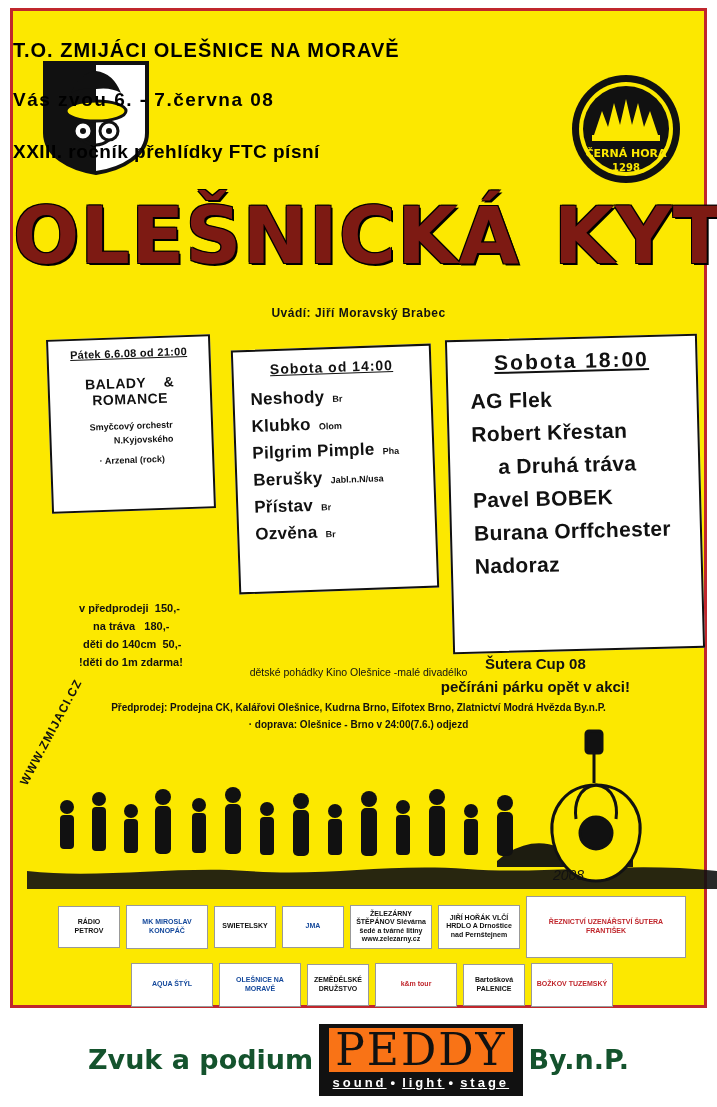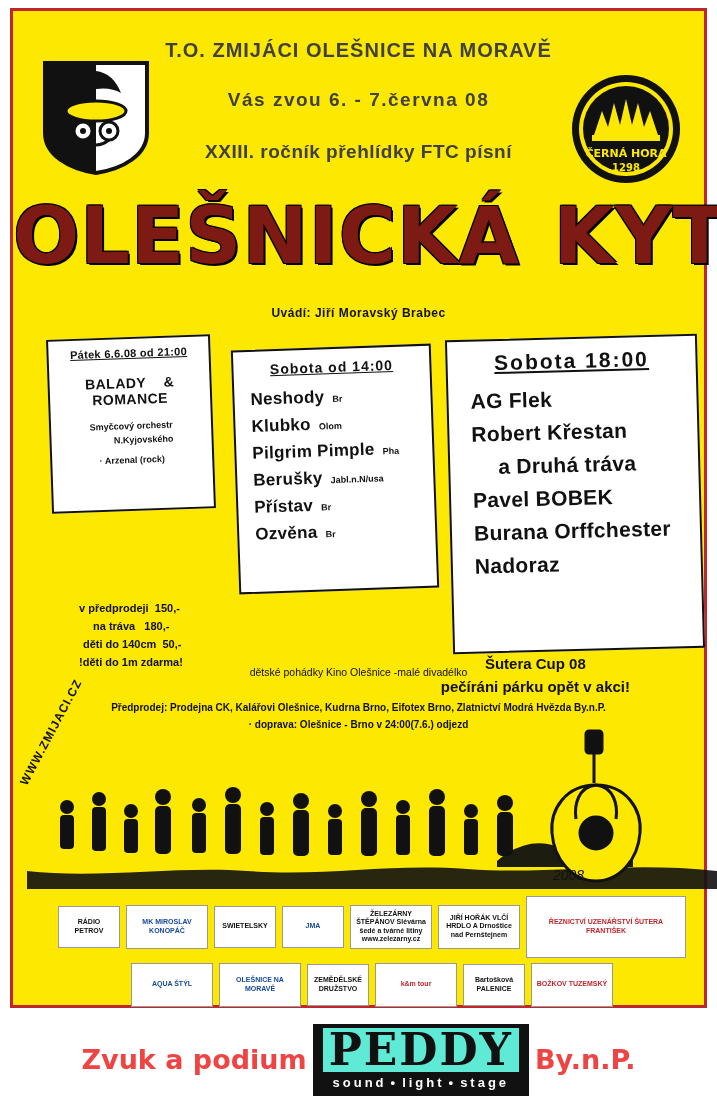--- a/index.html
+++ b/index.html
@@ -20,22 +20,21 @@
     position: absolute;
     left: 10px; top: 8px;
     width: 697px; height: 1000px;
     background: #fce800;
     border: 3px solid #c0272d;
   }
   
   .header-line {
     position: absolute;
     width: 100%;
-    text-align: center;
-    color: #404040;
+    color: #000000;
     font-weight: bold;
     letter-spacing: 0.5px;
   }
   .h-org   { top: 28px;  font-size: 20px; letter-spacing: 1px; }
   .h-invite{ top: 78px;  font-size: 19px; letter-spacing: 1.5px; }
   .h-year  { top: 130px; font-size: 19px; letter-spacing: 0.5px; }
 
   
   .crest {
     position: absolute;
@@ -263,46 +262,47 @@
     width: 717px; height: 95px;
     background: #ffffff;
     display: flex;
     align-items: center;
     justify-content: center;
     gap: 6px;
   }
   .bottom-left, .bottom-right {
     font-size: 27px;
     font-weight: bold;
-    color: #ef4444;
+    color: #14532d;
     font-family: "DejaVu Sans", sans-serif;
   }
   .peddy-block {
     background: #111;
     color: #fff;
     padding: 4px 10px 6px 10px;
     text-align: center;
   }
   .peddy-name {
     font-family: "DejaVu Serif", serif;
-    font-weight: 700;
+    font-weight: 400;
     font-size: 44px;
     letter-spacing: 2px;
-    background: #5eead4;
+    background: #f97316;
     color: #111;
     padding: 0 6px;
     line-height: 1.0;
     display: block;
   }
   .peddy-tag {
     display: block;
     font-size: 13px;
     letter-spacing: 3px;
     font-weight: bold;
     margin-top: 3px;
+    text-decoration: underline;
   }
   .dot { display:inline-block; padding: 0 4px; }
 </style>
 </head>
 <body>
 
 <div class="poster">
   <div class="yellow-panel">
 
     <div class="crest">

